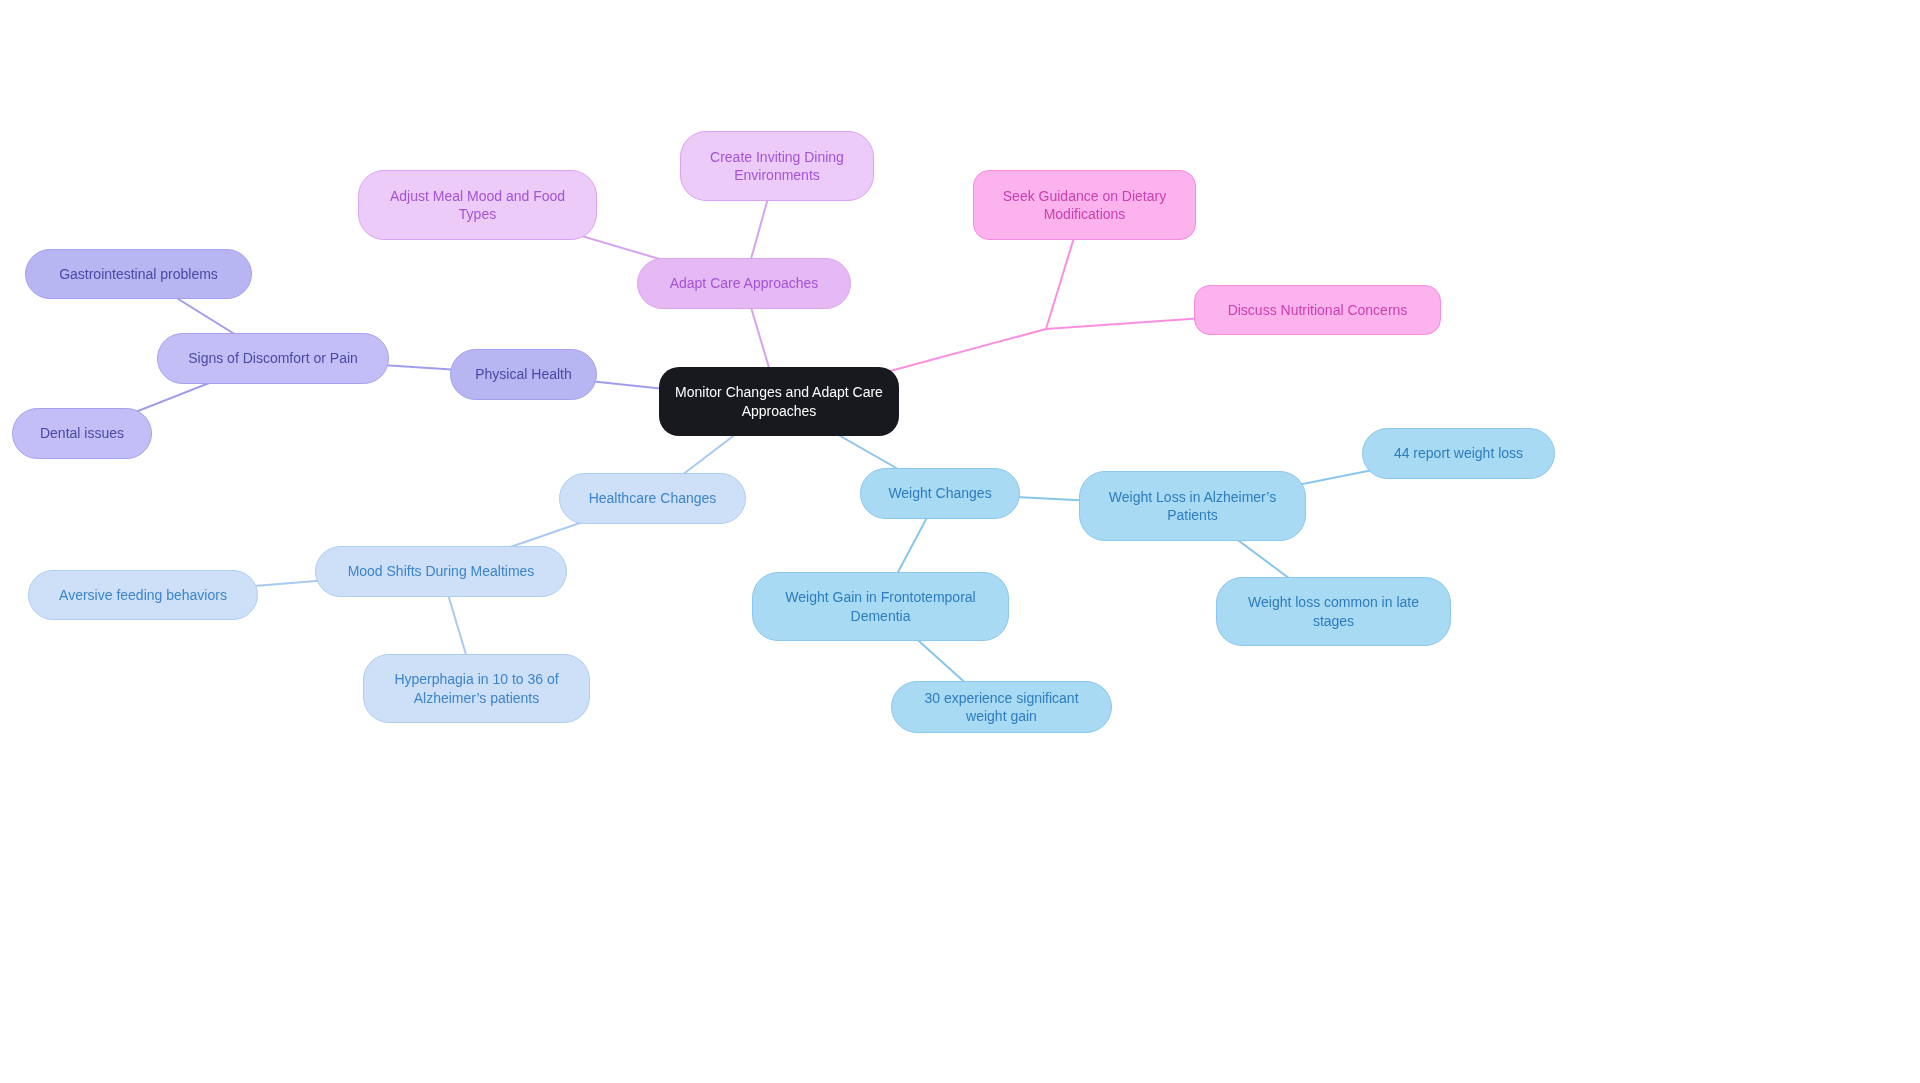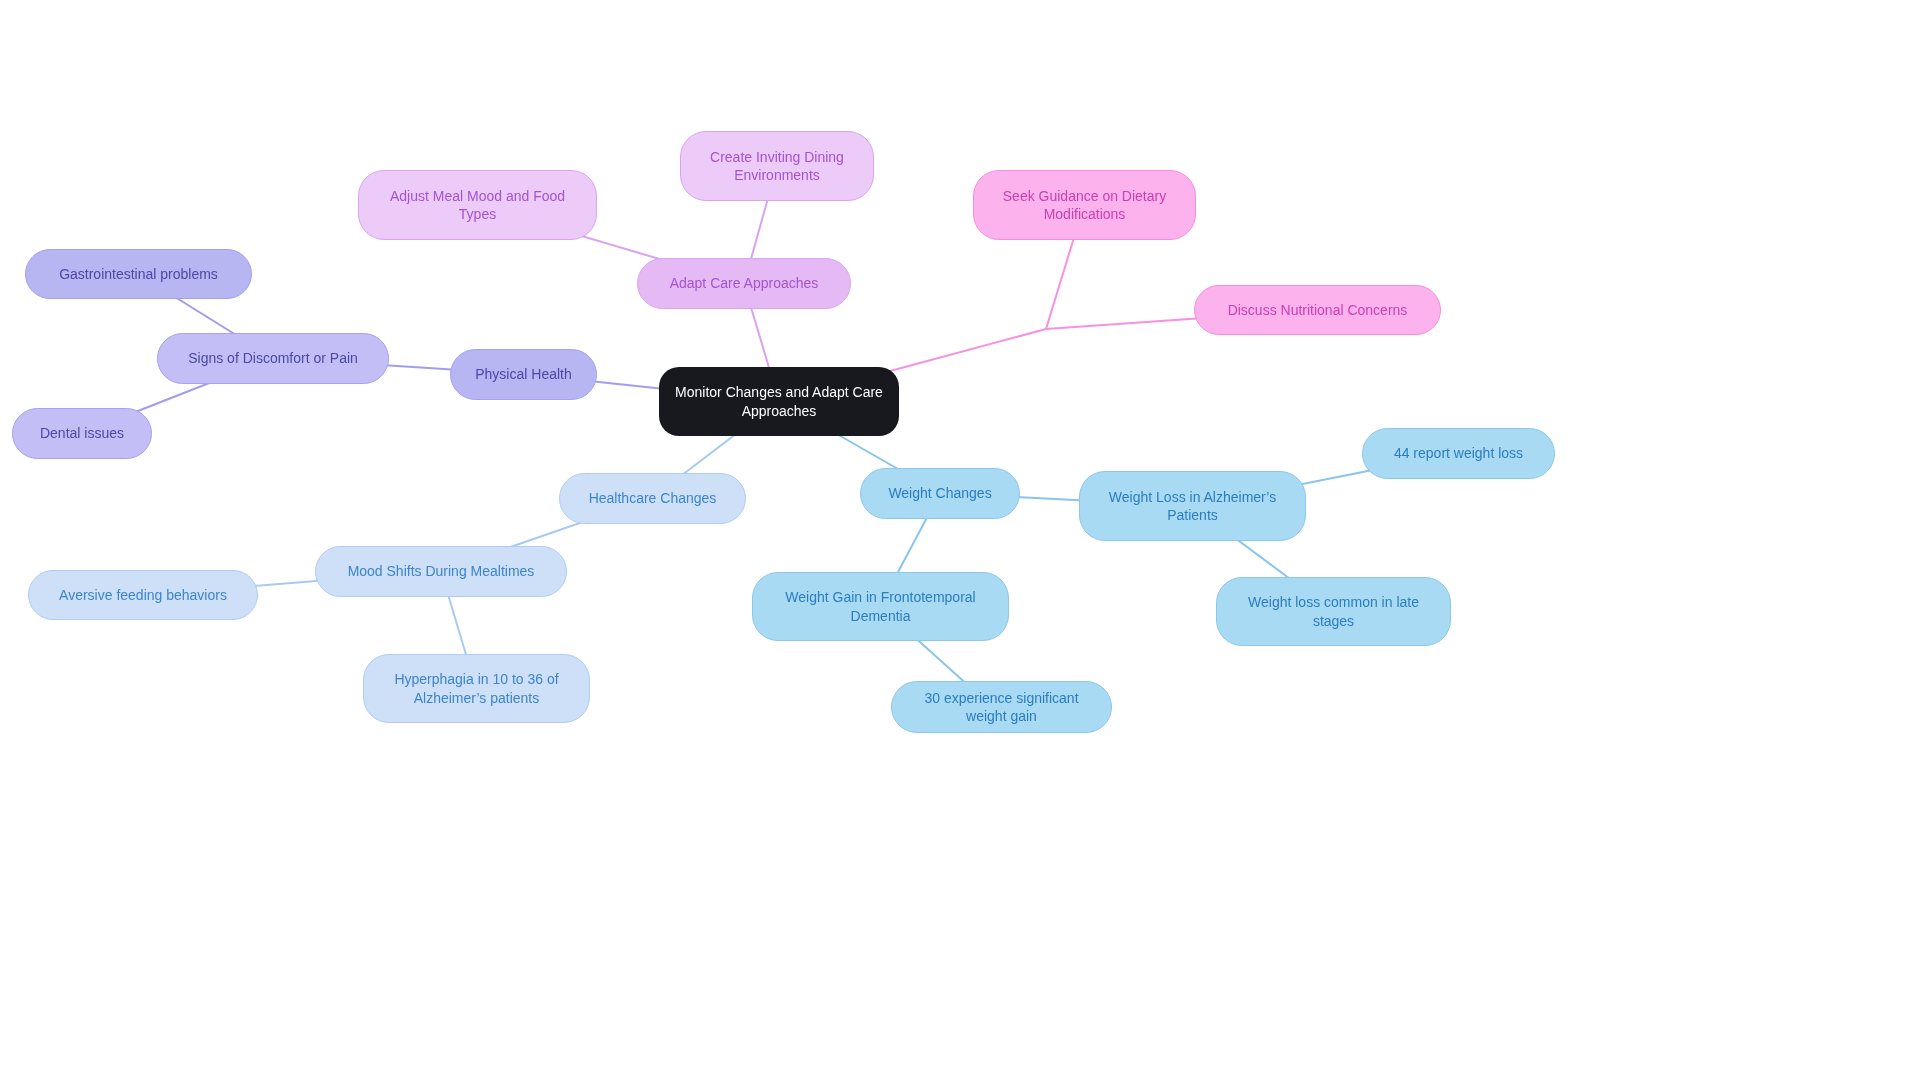--- a/index.html
+++ b/index.html
@@ -46,21 +46,21 @@
     background: var(--root-bg);
     color: var(--root-text);
     border: none;
     border-radius: 20px;
     z-index: 3;
   }
 
   .node.purple        { background: var(--purple-bg);        color: var(--purple-text);     border-color: var(--purple-border); }
   .node.purple-light  { background: var(--purple-bg-light);  color: var(--purple-text);     border-color: var(--purple-border); }
   .node.pink          { background: var(--pink-bg);          color: var(--pink-text);       border-color: var(--pink-border); }
-  .node.pink-light    { background: var(--pink-bg-light);    color: var(--pink-text);       border-color: var(--pink-border); }
+  .node.pink-light    { background: var(--pink-bg-light);    color: var(--pink-text);       border-color: var(--pink-border); border-radius: 16px; }
   .node.periwinkle    { background: var(--periwinkle-bg);    color: var(--periwinkle-text); border-color: var(--periwinkle-border); }
   .node.periwinkle-light { background: var(--periwinkle-bg-light); color: var(--periwinkle-text); border-color: var(--periwinkle-border); }
   .node.blue          { background: var(--blue-bg);          color: var(--blue-text);       border-color: var(--blue-border); }
   .node.sky           { background: var(--sky-bg);           color: var(--sky-text);        border-color: var(--sky-border); }
 </style>
 </head>
 <body>
 
 <div class="canvas">
 

